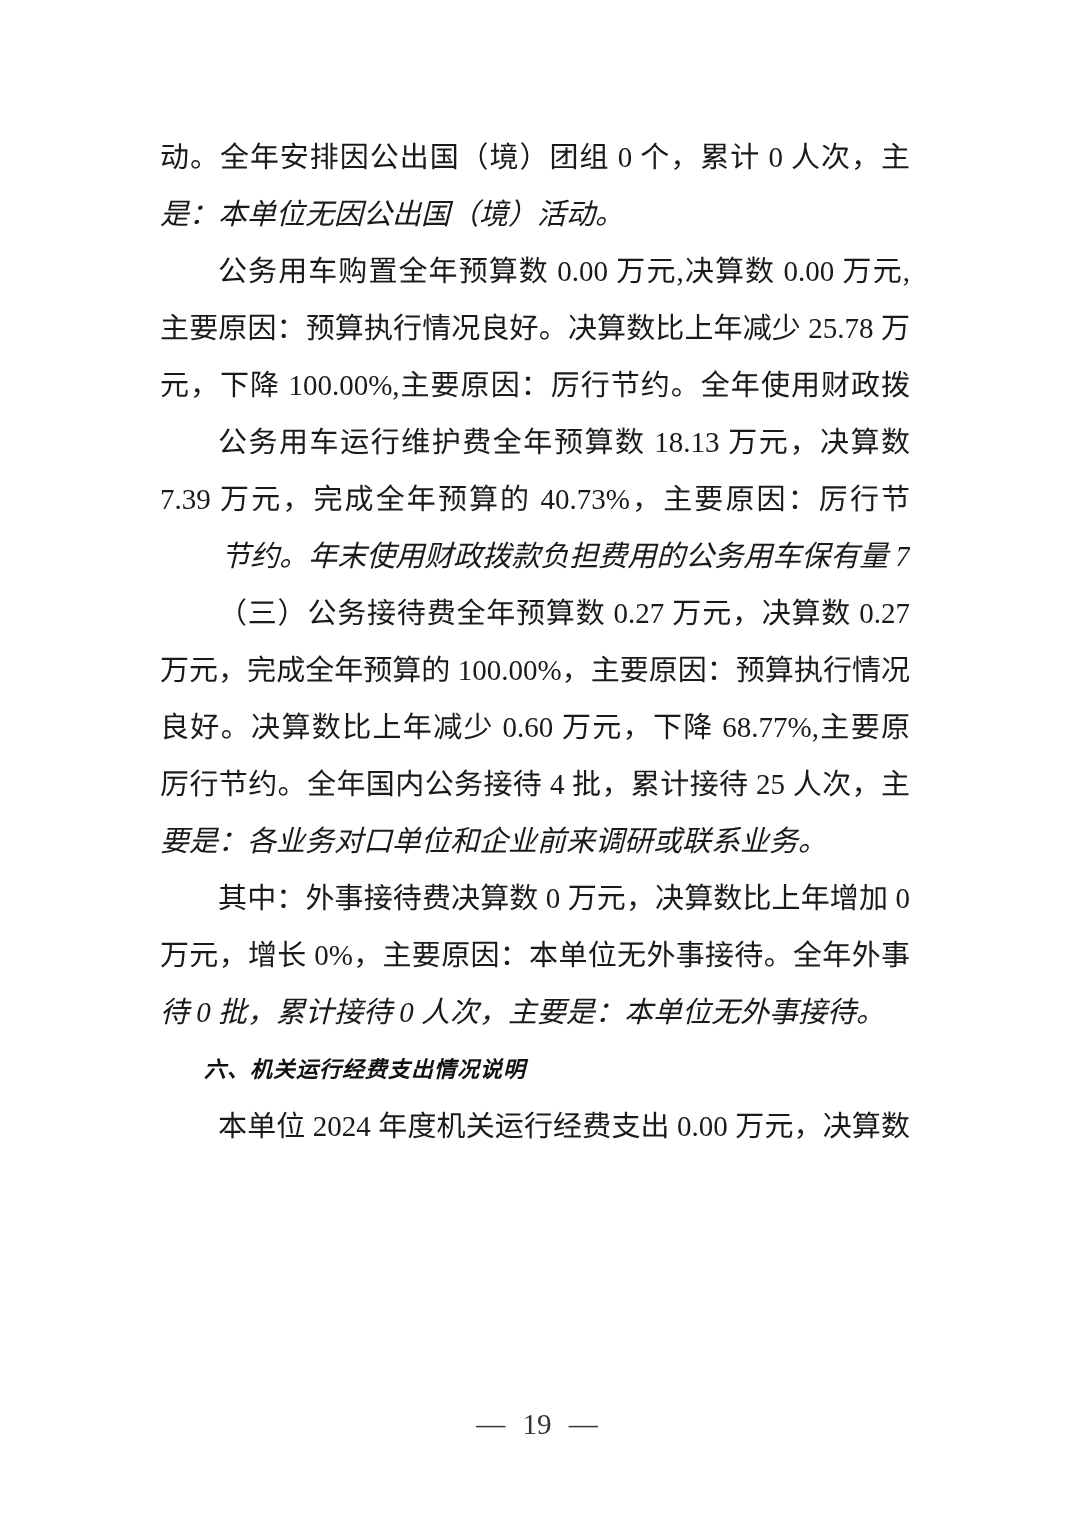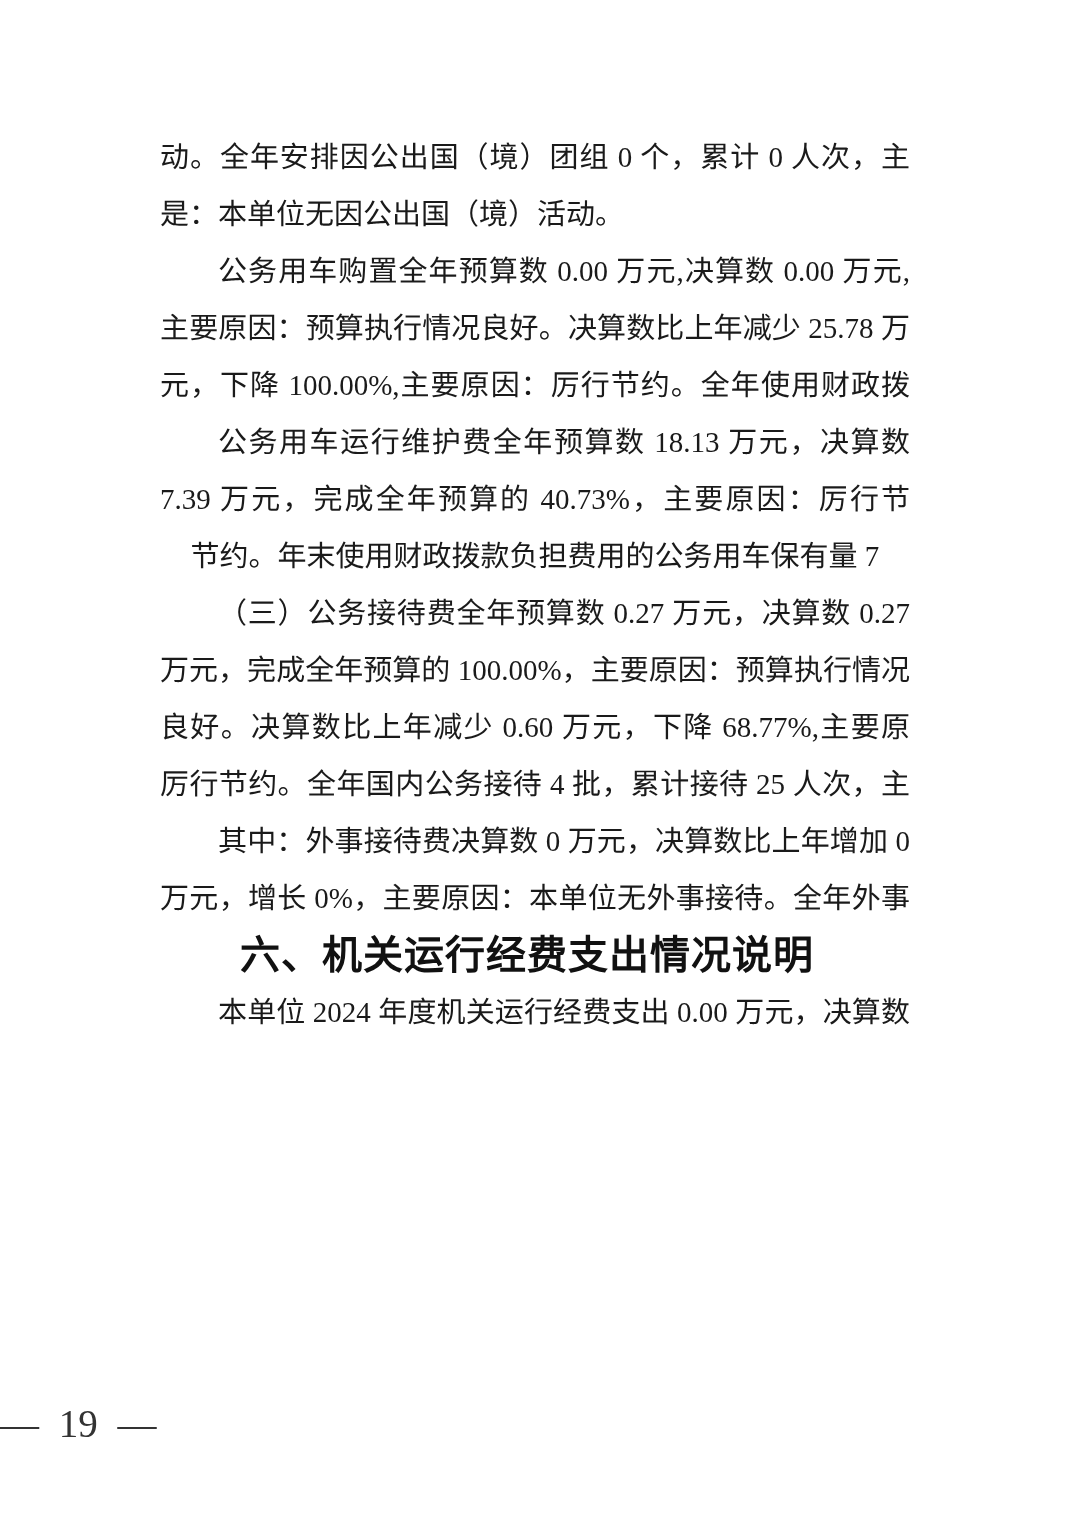--- a/index.html
+++ b/index.html
@@ -25,39 +25,41 @@
   }
   .line {
     height: 57px;
     line-height: 57px;
     overflow: hidden;
     text-align: justify;
     text-align-last: justify;
     white-space: normal;
   }
   .line.last {
-    text-align: center;
+    text-align: right;
     text-align-last: left;
+    font-style: italic;
   }
   .line.indent {
     text-indent: 2em;
   }
   .line.heading {
     font-family: "Liberation Sans", "DejaVu Sans", sans-serif;
     font-weight: 700;
-    font-size: 40px;
+    font-size: 22px;
     letter-spacing: 1px;
     color: #111111;
   }
   .footer {
     position: absolute;
     left: 0;
     top: 1402px;
     width: 1074px;
-    font-size: 39px;
+    text-align: center;
+    font-size: 29px;
     line-height: 44px;
     color: #333333;
     word-spacing: 10px;
   }
 </style>
 </head>
 <body>
 
 <div class="page">
   <div class="body-text">
@@ -66,21 +68,23 @@
       <div class="line indent">公务用车购置全年预算数 0.00 万元,决算数 0.00 万元,</div>
       <div class="line">主要原因：预算执行情况良好。决算数比上年减少 25.78 万</div>
       <div class="line">元，下降 100.00%,主要原因：厉行节约。全年使用财政拨款</div>
       <div class="line indent">公务用车运行维护费全年预算数 18.13 万元，决算数</div>
       <div class="line">7.39 万元，完成全年预算的 40.73%，主要原因：厉行节约。</div>
       <div class="line last">节约。年末使用财政拨款负担费用的公务用车保有量 7 辆。</div>
       <div class="line indent">（三）公务接待费全年预算数 0.27 万元，决算数 0.27</div>
       <div class="line">万元，完成全年预算的 100.00%，主要原因：预算执行情况</div>
       <div class="line">良好。决算数比上年减少 0.60 万元，下降 68.77%,主要原因:</div>
       <div class="line">厉行节约。全年国内公务接待 4 批，累计接待 25 人次，主</div>
+      <div class="line last">要是：各业务对口单位和企业前来调研或联系业务。</div>
       <div class="line indent">其中：外事接待费决算数 0 万元，决算数比上年增加 0</div>
       <div class="line">万元，增长 0%，主要原因：本单位无外事接待。全年外事接</div>
+      <div class="line last">待 0 批，累计接待 0 人次，主要是：本单位无外事接待。</div>
       <div class="line indent last heading">六、机关运行经费支出情况说明</div>
       <div class="line indent">本单位 2024 年度机关运行经费支出 0.00 万元，决算数</div>
     </div>
   <div class="footer">
     <span>— 19 —</span>
   </div>
 </div>
 
 </body></html>

